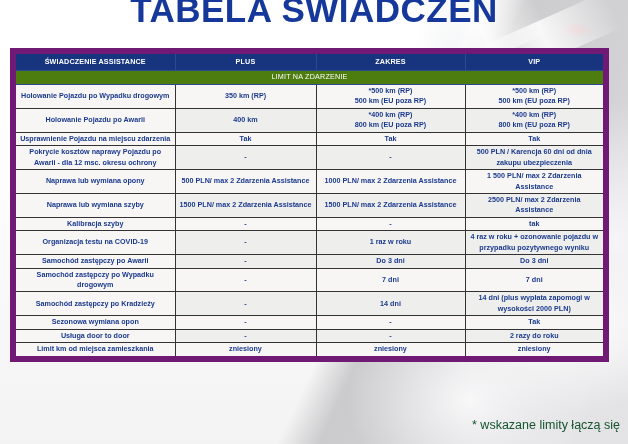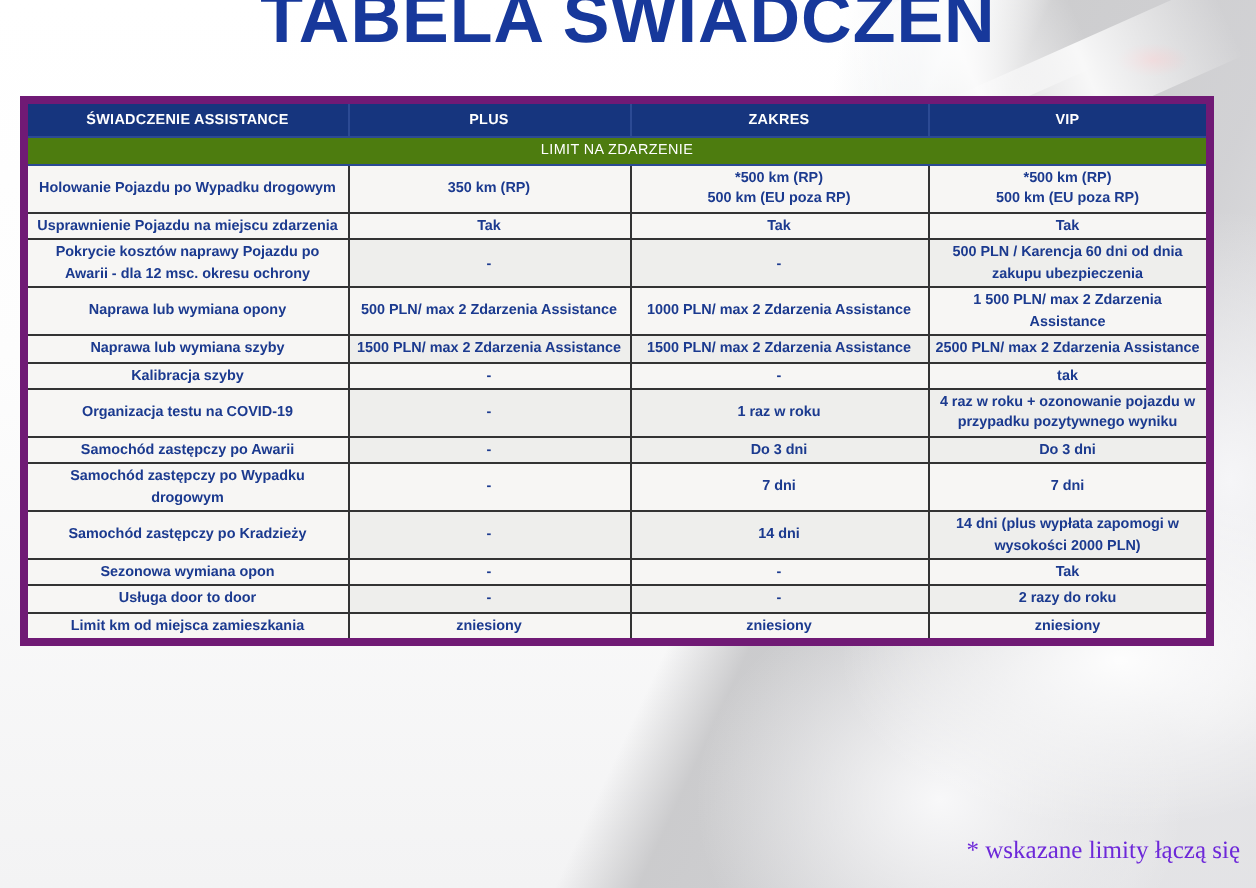--- a/index.html
+++ b/index.html
@@ -62,21 +62,21 @@
     position: absolute;
     left: 10px;
     top: 48px;
     width: 593px;
     z-index: 2;
   }
   table.sheet {
     border-collapse: collapse;
     table-layout: fixed;
     width: 593px;
-    border: 4px solid #701a75;
+    border: 6px solid #701a75;
   }
   table.sheet col.c-label { width: 162px; }
   table.sheet col.c-plus  { width: 141px; }
   table.sheet col.c-komf  { width: 149px; }
   table.sheet col.c-vip   { width: 141px; }
 
   table.sheet td {
     border: 1px solid #333;
     padding: 1px 3px;
     vertical-align: middle;
@@ -123,22 +123,22 @@
   td.val { background: #f6f5f3; }
   td.val.alt { background: #eeeeec; }
 
   
   #footnote {
     position: absolute;
     right: 8px;
     top: 418px;
     z-index: 3;
     font-size: 12.5px;
-    color: #6d28d9;
-    font-family: Liberation Serif, serif;
+    color: #14532d;
+    font-family: Liberation Sans, sans-serif;
     white-space: nowrap;
   }
 </style>
 </head>
 <body>
 
 <div id="bg-photo">
   <div class="streak s1"></div>
   <div class="streak s2"></div>
 </div>
@@ -163,20 +163,26 @@
       <tr class="band">
         <td colspan="4">LIMIT NA ZDARZENIE</td>
       </tr>
     <tr>
           <td class="lbl">Holowanie Pojazdu po Wypadku drogowym</td>
           <td class="val">350 km (RP)</td>
           <td class="val">*500 km (RP)<br>500 km (EU poza RP)</td>
           <td class="val">*500 km (RP)<br>500 km (EU poza RP)</td>
         </tr>
         <tr>
+          <td class="lbl">Holowanie Pojazdu po Awarii</td>
+          <td class="val alt">400 km</td>
+          <td class="val alt">*400 km (RP)<br>800  km (EU poza RP)</td>
+          <td class="val alt">*400 km (RP)<br>800  km (EU poza RP)</td>
+        </tr>
+        <tr>
           <td class="lbl">Usprawnienie Pojazdu na miejscu zdarzenia</td>
           <td class="val">Tak</td>
           <td class="val">Tak</td>
           <td class="val">Tak</td>
         </tr>
         <tr>
           <td class="lbl">Pokrycie kosztów naprawy Pojazdu po Awarii - dla 12 msc. okresu ochrony</td>
           <td class="val alt">-</td>
           <td class="val alt">-</td>
           <td class="val alt">500 PLN / Karencja 60 dni od dnia zakupu ubezpieczenia</td>

